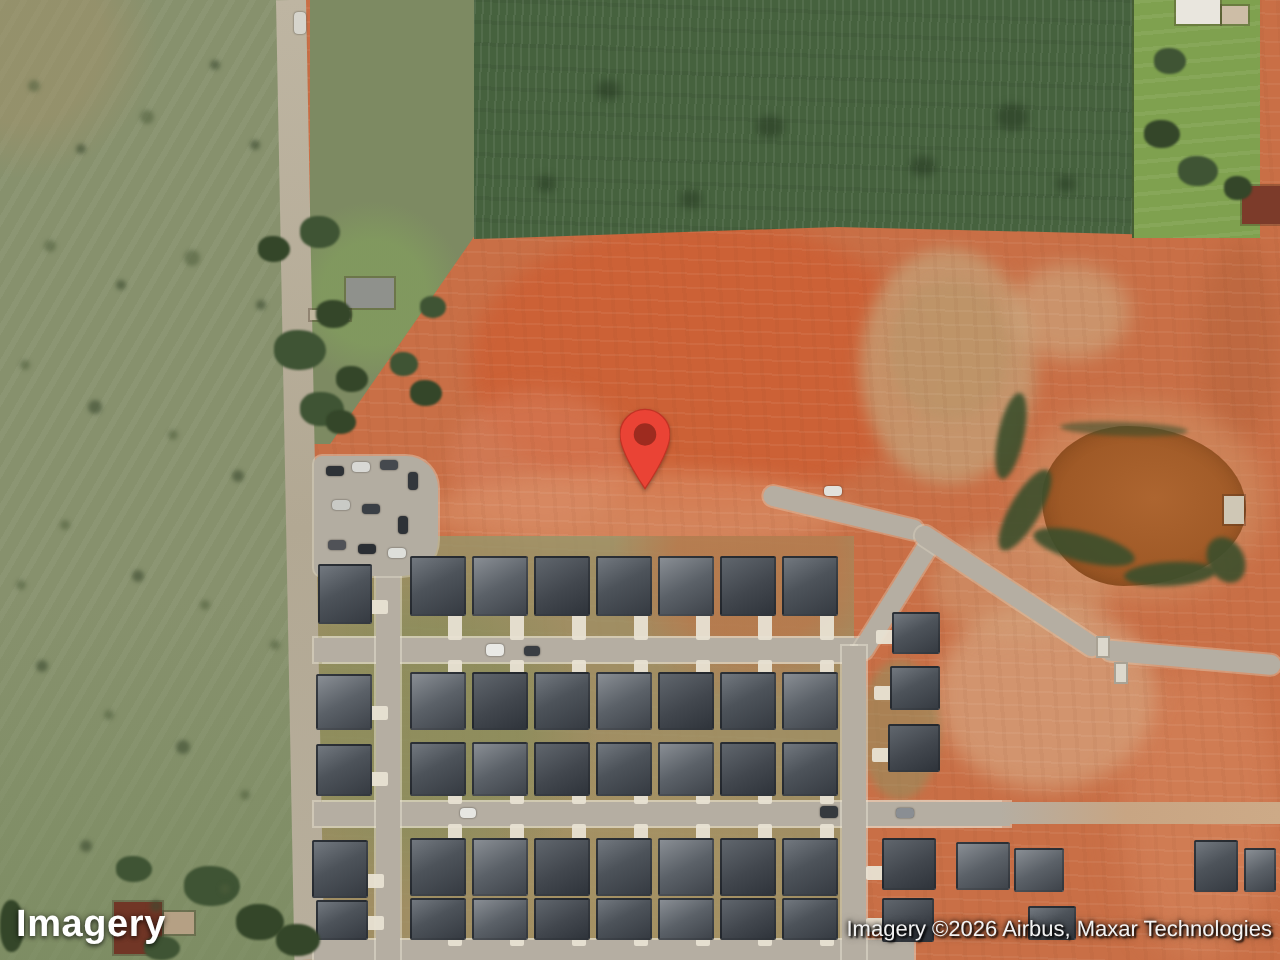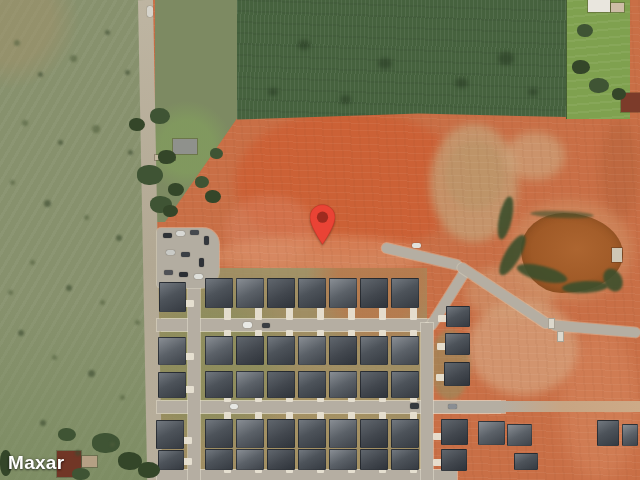--- a/index.html
+++ b/index.html
@@ -292,14 +292,15 @@
       <div class="abs car" style="left: 412px; top: 243px; width: 9px; height: 5px; background: rgb(226, 225, 219);"></div>
       <div class="abs potty" style="left: 548px; top: 318px; width: 7px; height: 11px;"></div>
       <div class="abs potty" style="left: 557px; top: 331px; width: 7px; height: 11px;"></div>
     </div>
 
   <svg id="marker" class="abs" viewBox="0 0 24 38">
     <path d="M12 0 C5.4 0 0 5.4 0 12 c0 9 12 26 12 26 s12 -17 12 -26 C24 5.4 18.6 0 12 0 Z" style="fill:var(--marker-red,#EA4335);stroke:#c13325;stroke-width:.6;"></path>
     <circle cx="12" cy="12" r="5.4" style="fill:var(--marker-core,#9e2b1f);"></circle>
   </svg>
 
-  <div class="abs" id="google-logo">Maxar</div>
+  <div class="abs" id="google-logo">Imagery</div>
+  <div class="abs" id="attribution">Imagery ©2026 Airbus, Maxar Technologies</div>
 </div>
 
 </body></html>

